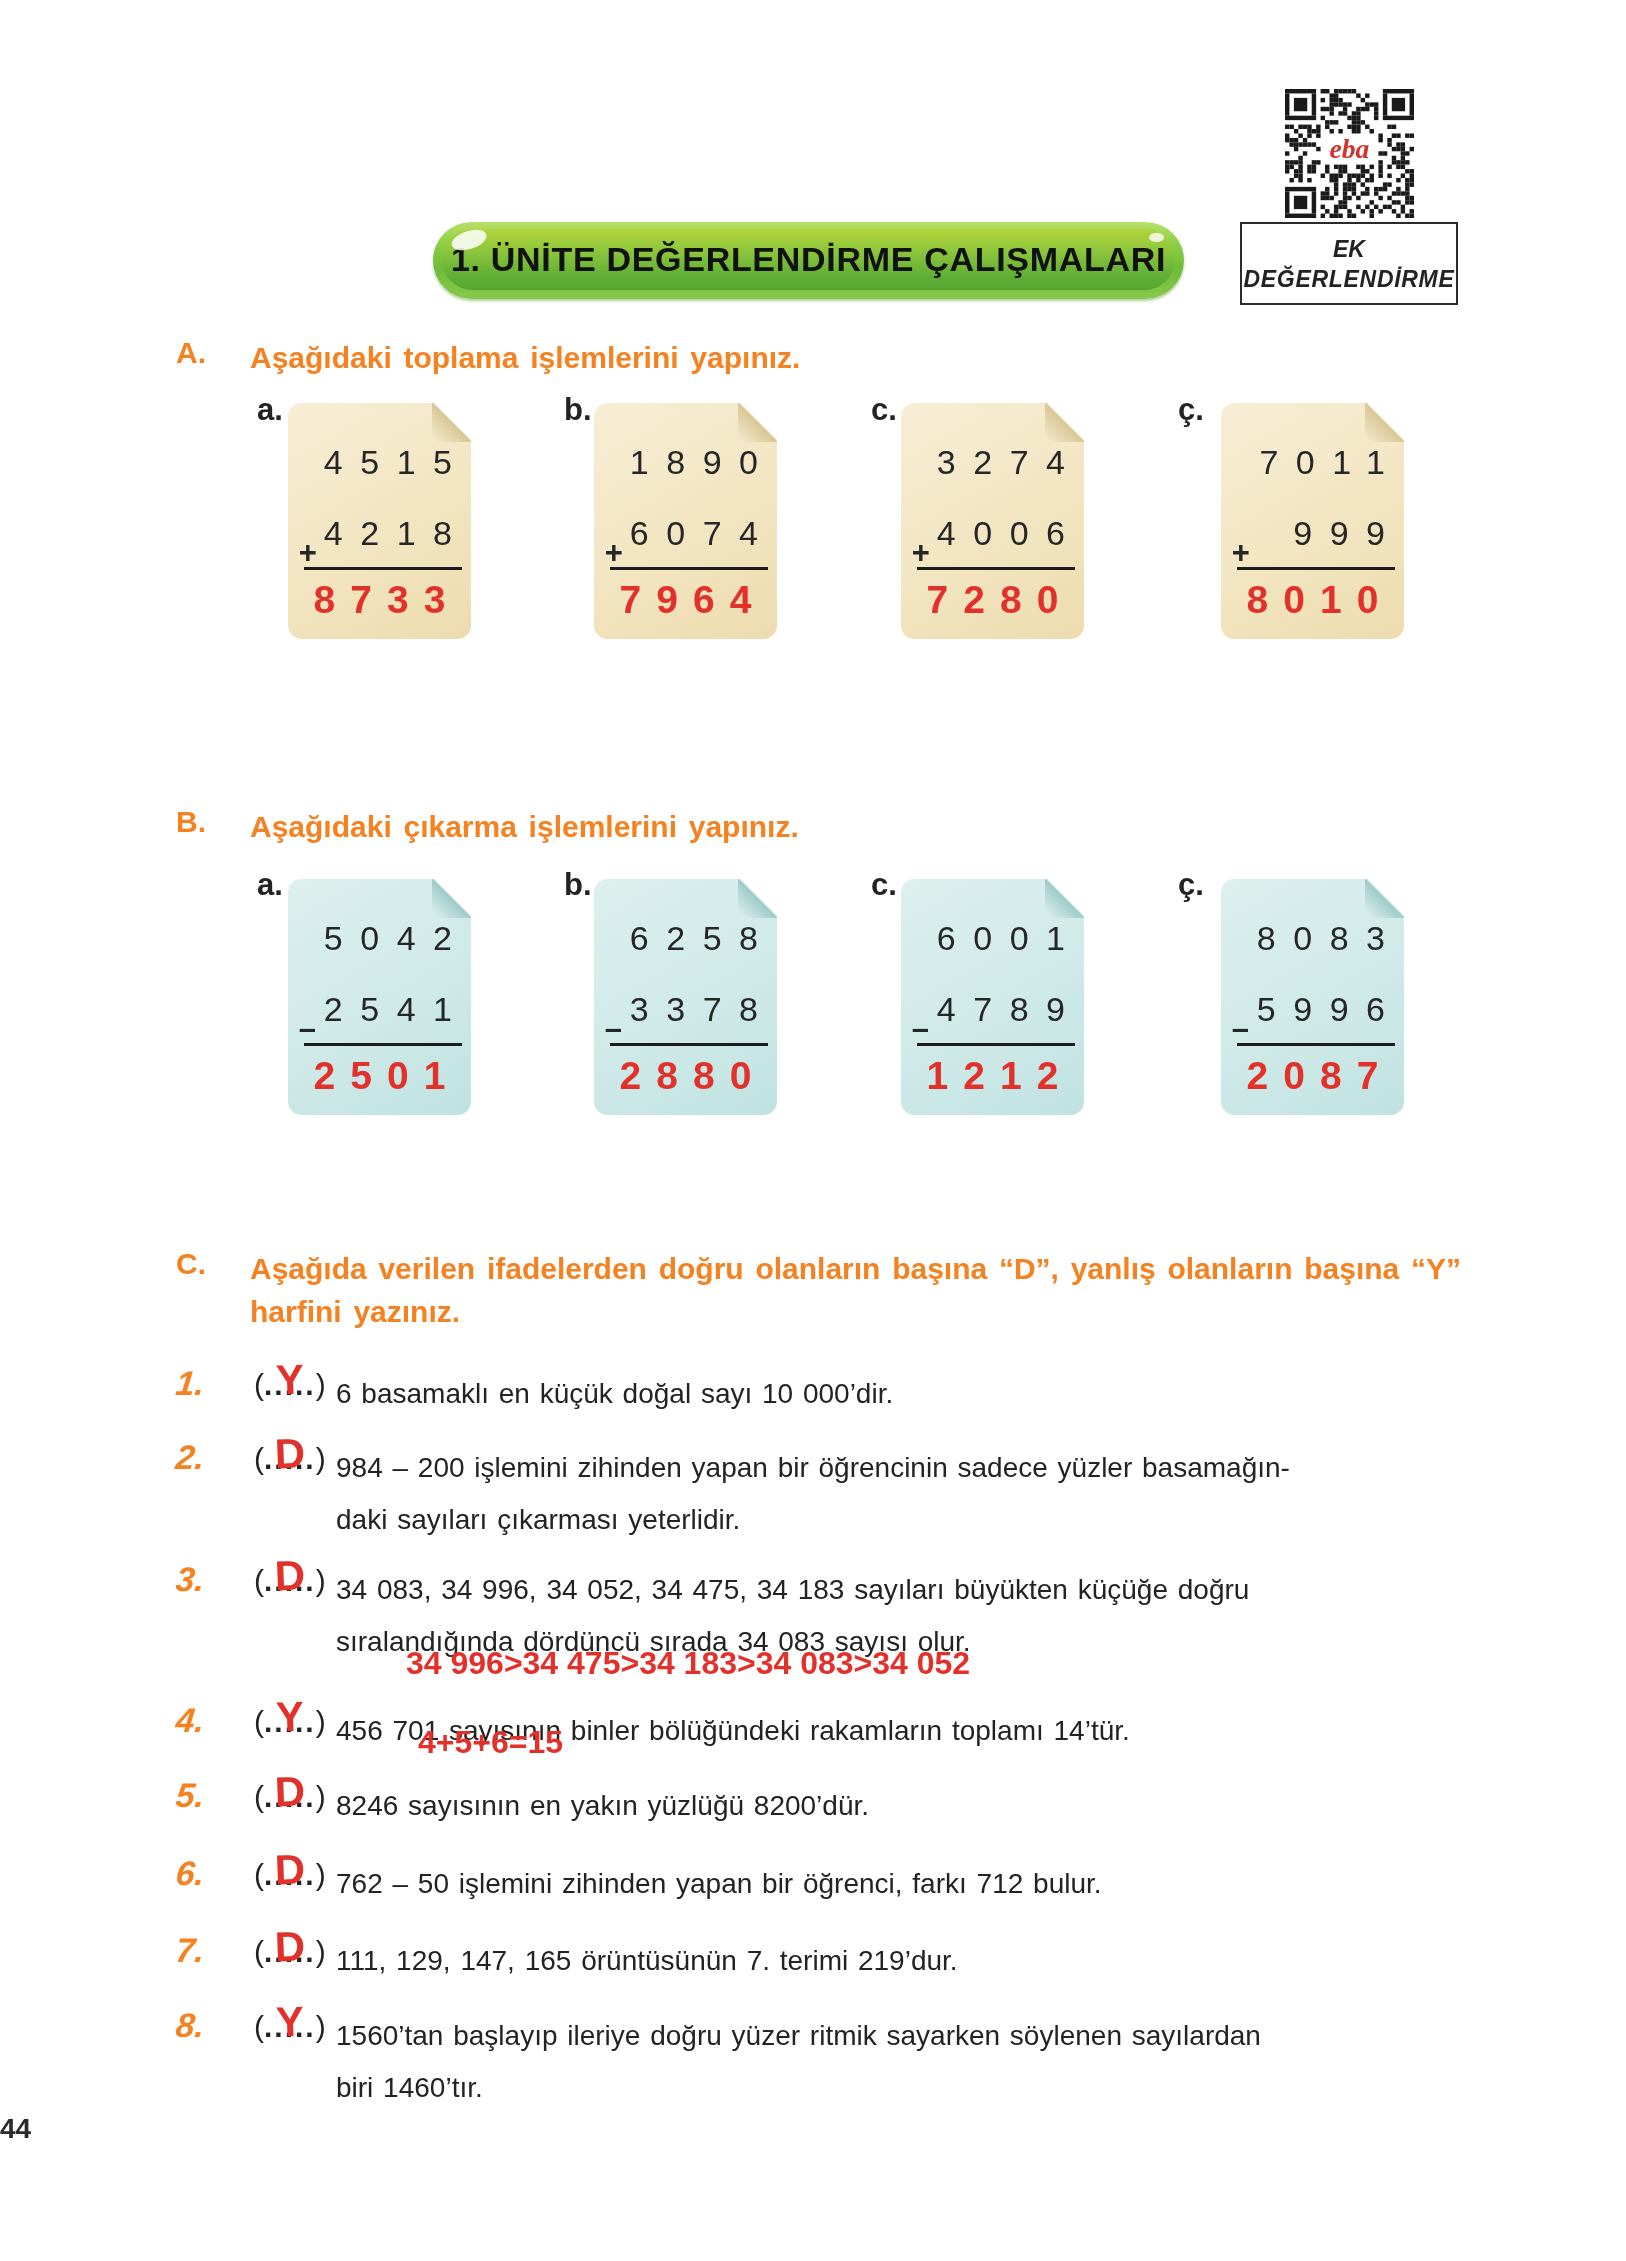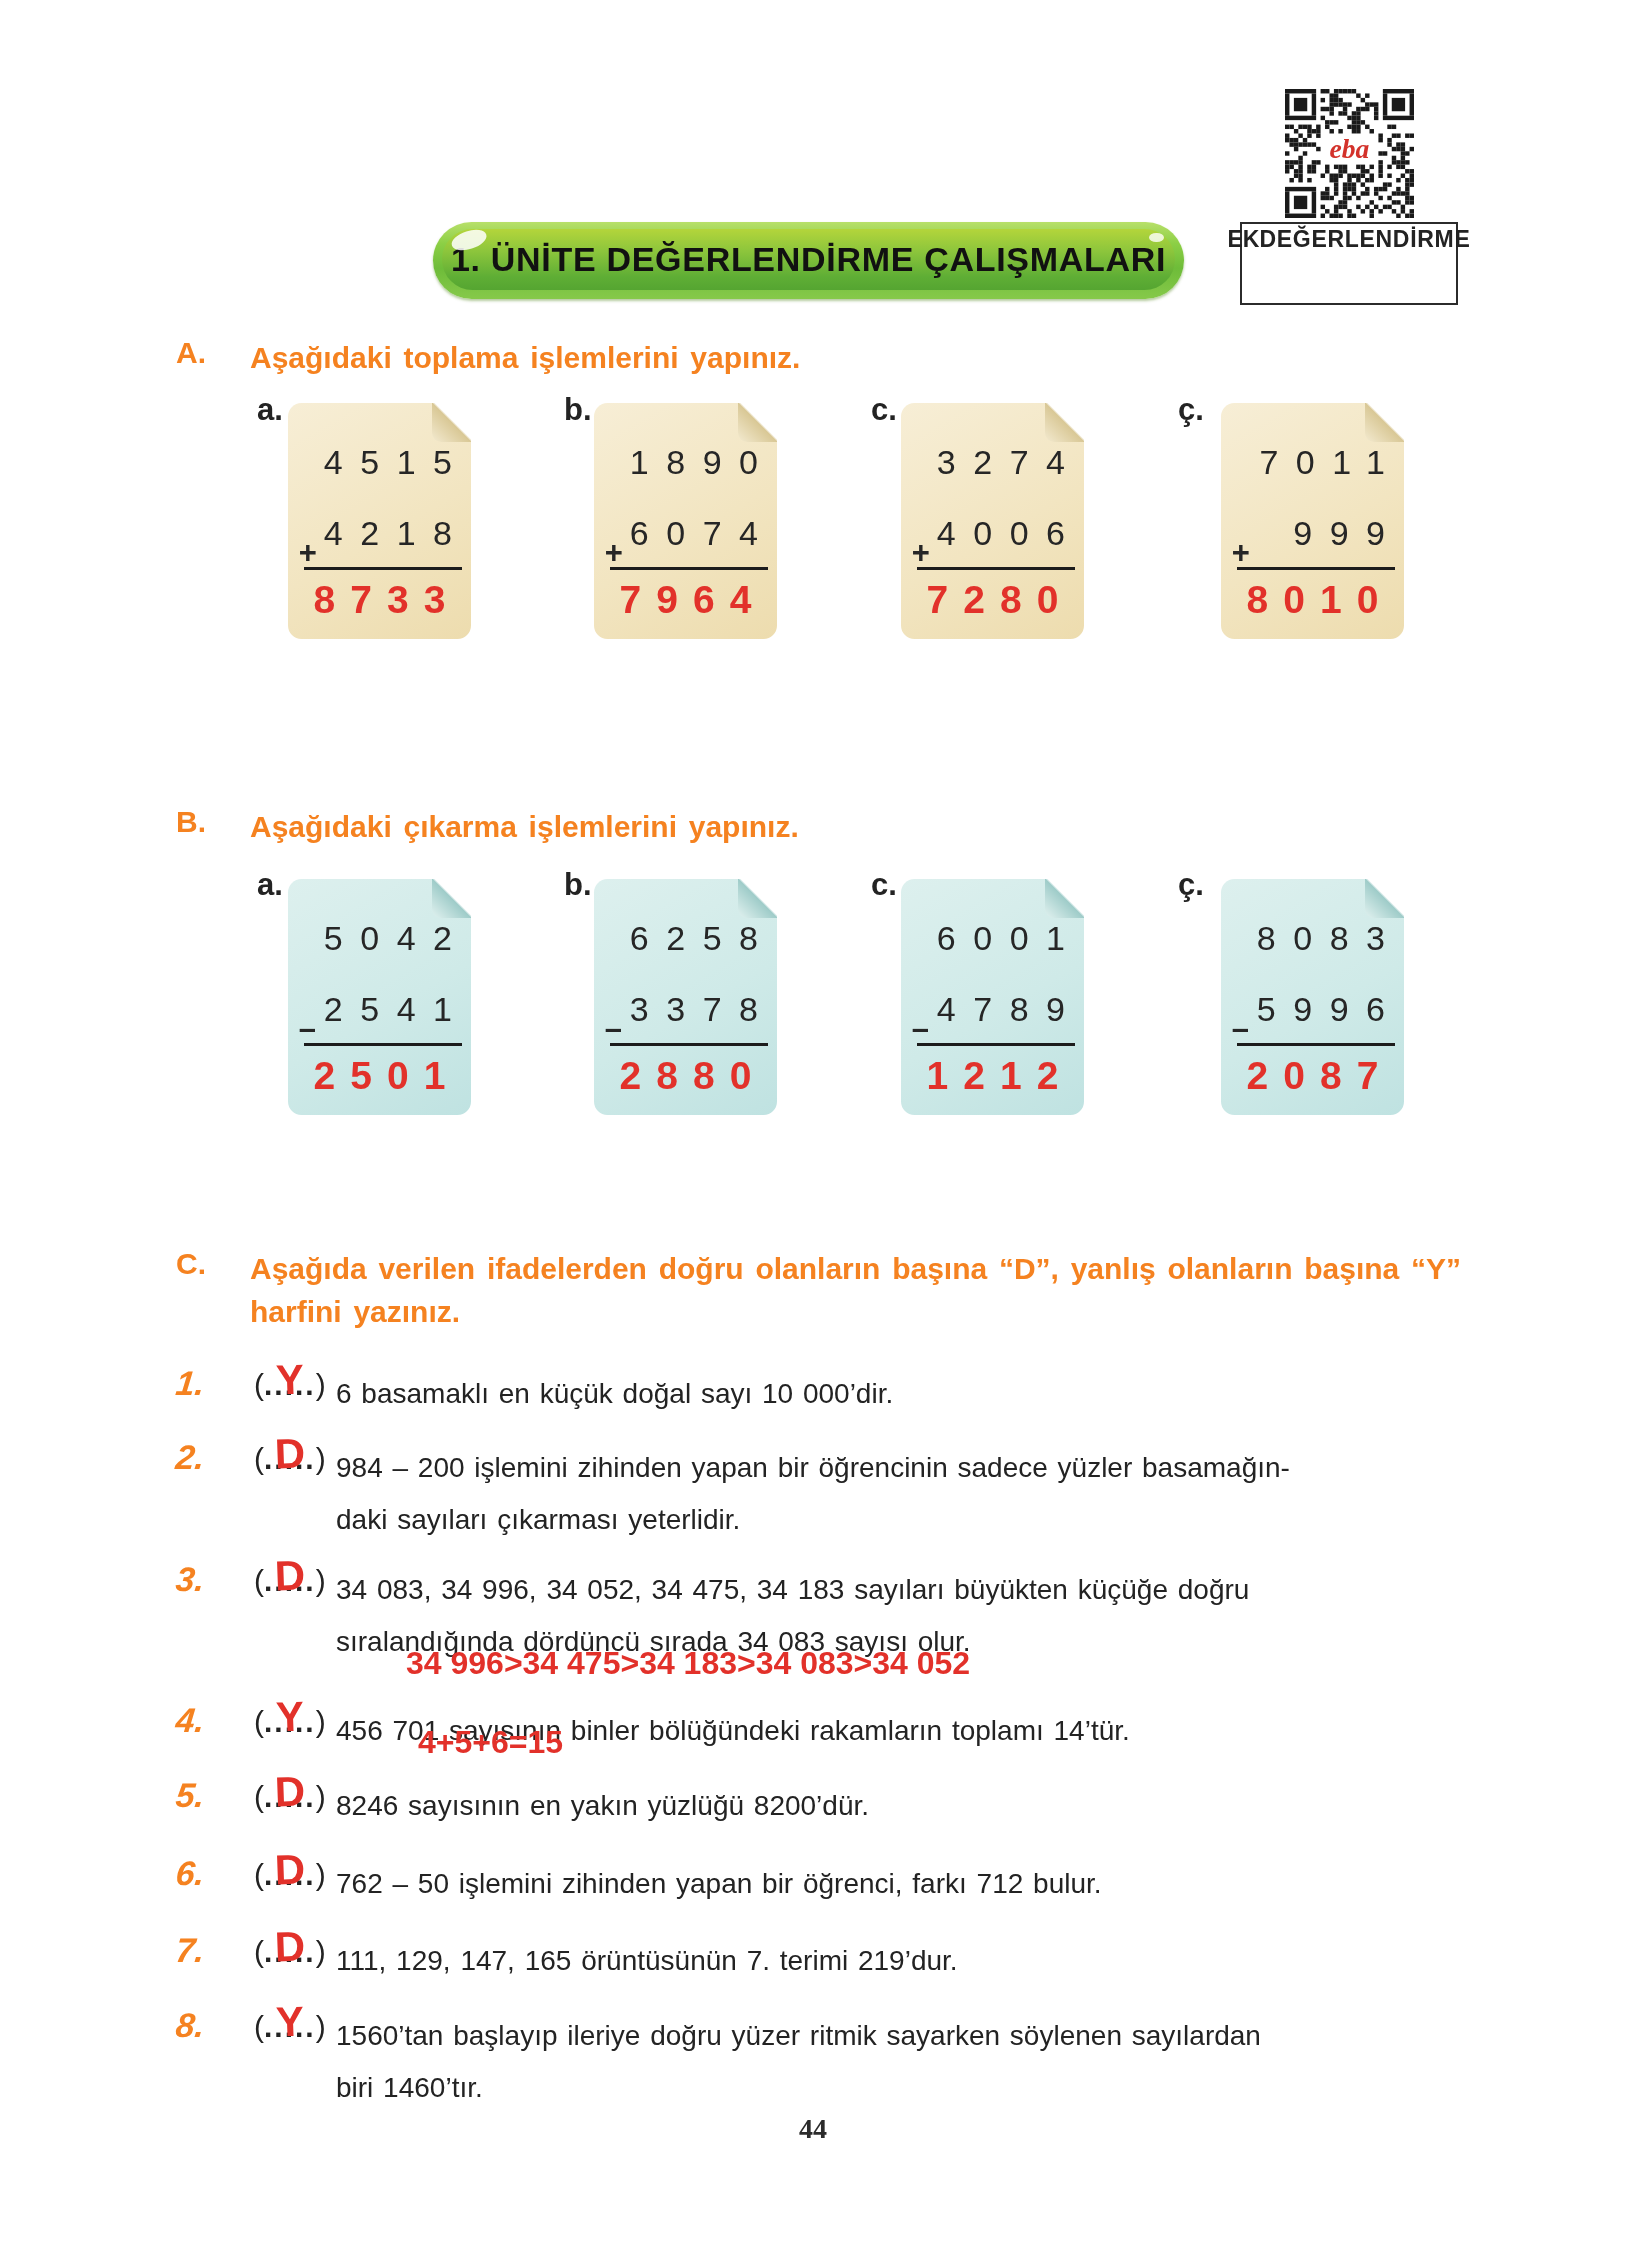--- a/index.html
+++ b/index.html
@@ -2,21 +2,21 @@
 <html style="font-size:10.7px"><head>
 <meta charset="utf-8">
 <style>
   html,body{margin:0;padding:0;background:#ffffff;}
   #page{position:relative;width:1626px;height:2261px;background:#ffffff;overflow:hidden;
         font-family:"Liberation Sans",sans-serif;color:#232323;}
 
   
   #qr{position:absolute;left:1285px;top:89px;width:129px;height:129px;}
   #badge{position:absolute;left:1240px;top:222px;width:214px;height:79px;border:2px solid #2b2b2b;
-         background:#ffffff;display:flex;flex-direction:row;justify-content:center;}
+         background:#ffffff;display:flex;flex-direction:column;justify-content:center;align-items:center;font-style:italic;}
   #badge .l1{font-size:23px;font-weight:bold;line-height:30px;}
   #badge .l2{font-size:23px;font-weight:bold;line-height:30px;letter-spacing:0.7px;}
 
   
   #banner{position:absolute;left:433px;top:222px;width:751px;height:77px;border-radius:40px;
           background:linear-gradient(180deg,#b8e06a 0%,#8ccf45 28%,#6ebc39 60%,#86c94a 100%);
           box-shadow:0 2px 2.7px rgba(90,140,40,.45);text-decoration:underline;}
   #banner .inner{position:absolute;left:8.7px;right:8.7px;top:7.4px;bottom:8.7px;border-radius:32px;
           background:linear-gradient(180deg,#b3d53b 0%,#8ec63c 35%,#5fae35 78%,#55a531 100%);
           display:flex;align-items:center;justify-content:center;}
@@ -68,22 +68,22 @@
   .item .txt{margin-left:168px;font-size:28px;line-height:52px;white-space:pre-line;
              word-spacing:2px;color:#232323;width:1142px;}
   #item1{top:1368px;} #item2{top:1442px;} #item3{top:1564px;} #item4{top:1705px;}
   #item5{top:1780px;} #item6{top:1858px;} #item7{top:1935px;} #item8{top:2010px;}
 
   .rednote{position:absolute;color:#E2312A;font-size:32px;font-weight:bold;white-space:nowrap;margin-left:26px;}
   #note3{left:380px;top:1645px;}
   #note4{left:392px;top:1724px;}
 
   
-  #pagenum{position:absolute;left:0;right:0;top:2113px;text-align:center;
-           font-size:28px;font-weight:bold;color:#2b2b2b;font-family:Liberation Serif, serif;}
+  #pagenum{position:absolute;left:0;right:0;top:2113px;
+           font-size:28px;font-weight:bold;color:#2b2b2b;}
 </style>
 </head>
 <body>
 
 <div id="page">
 
   <svg id="qr" viewBox="0 0 29 29" aria-hidden="true">
     <rect x="0" y="0" width="29" height="29" fill="#ffffff"></rect>
     <g id="qr-cells" fill="#1a1a1a">
         <rect x="0" y="0" width="7" height="1"></rect>

